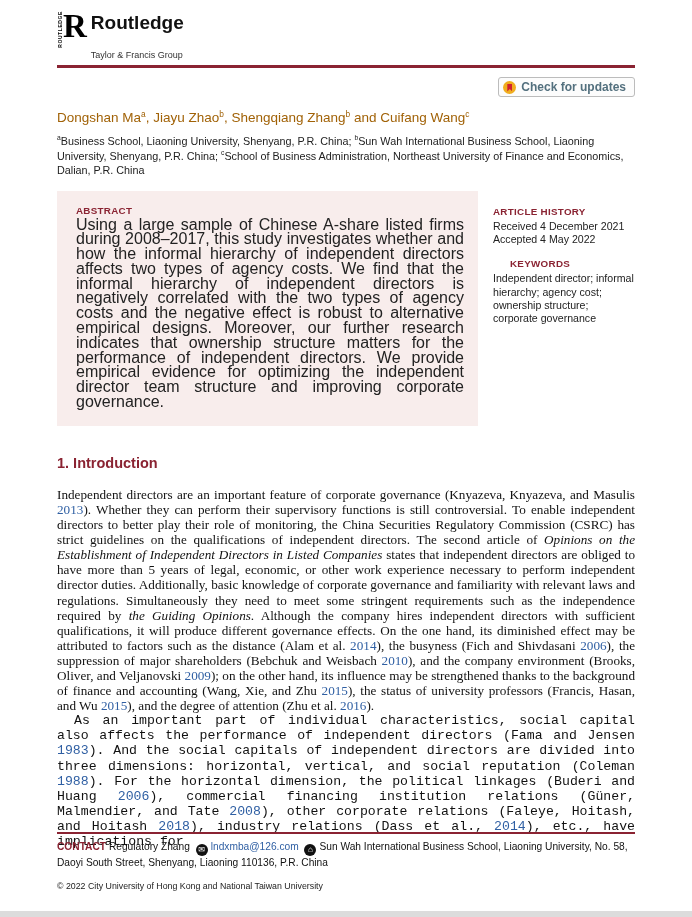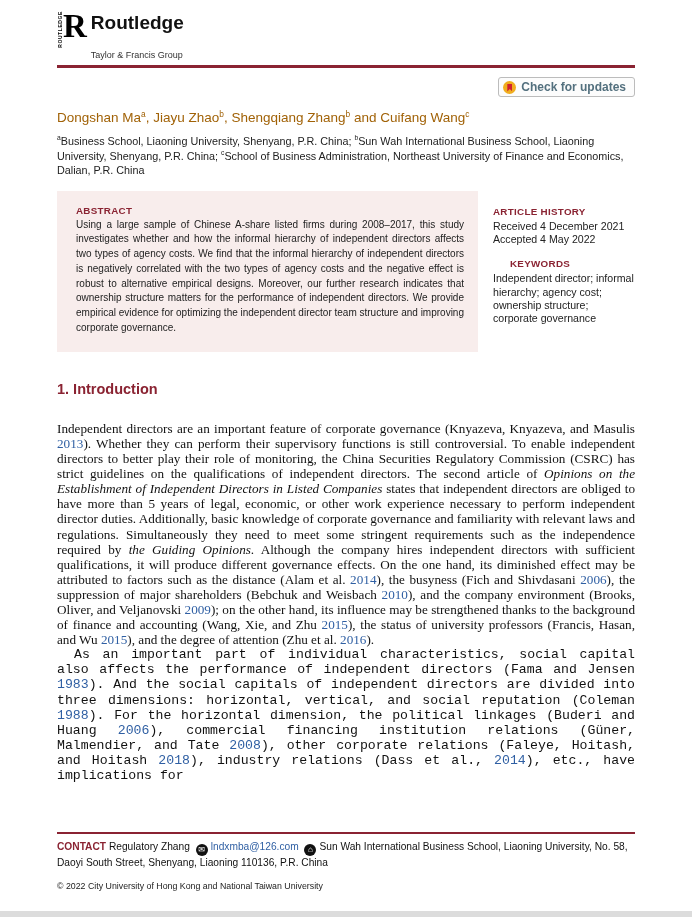--- a/index.html
+++ b/index.html
@@ -36,27 +36,27 @@
 
   
   .title{margin-top:16px;font-size:19.5px;line-height:24px;font-weight:bold;color:var(--accent);font-family:"Liberation Sans",sans-serif;}
   .authors{margin-top:13px;font-size:13.5px;color:#a16207;}
   .affiliations{margin-top:9px;font-size:10.8px;line-height:14.5px;color:#222;}
 
   
   .abstract-row{display:flex;gap:15px;margin-top:13px;}
   .abstract-box{width:421px;background:var(--abstract-bg);padding:14px 14px 16px 19px;}
   .small-heading{font-size:9.8px;font-weight:bold;letter-spacing:.3px;color:var(--accent);margin-bottom:2px;}
-  .abstract-text{font-size:10px;line-height:14.8px;text-align:justify;color:#222;}
+  .abstract-text{font-size:16px;line-height:14.8px;text-align:justify;color:#222;}
   .meta-col{width:142px;padding-top:14px;font-size:10.6px;line-height:13.2px;color:#222;}
   .meta-col .kw{margin-top:11px;padding-left:17px;}
 
   
   .section-heading{margin-top:29px;font-size:14.5px;font-weight:bold;color:var(--accent);font-family:"Liberation Sans",sans-serif;}
-  .section-body{margin-top:24px;}
+  .section-body{margin-top:16px;}
   .body-para{font-family:"Liberation Serif",serif;font-size:13.2px;line-height:15.1px;text-align:justify;color:#111;}
   .body-para.indent{text-indent:17px;font-family:Liberation Mono, monospace;}
 
   
   .seg-i{font-style:italic;}
   .seg-l{color:var(--link);text-decoration:none;cursor:pointer;}
   .seg-cl{color:var(--accent);font-weight:bold;}
   sup{font-size:62%;line-height:0;}
   .seg-ic{display:inline-flex;width:12px;height:12px;border-radius:50%;background:#111;color:#fff;
     font-size:8px;align-items:center;justify-content:center;vertical-align:-2px;margin:0 3px;}

